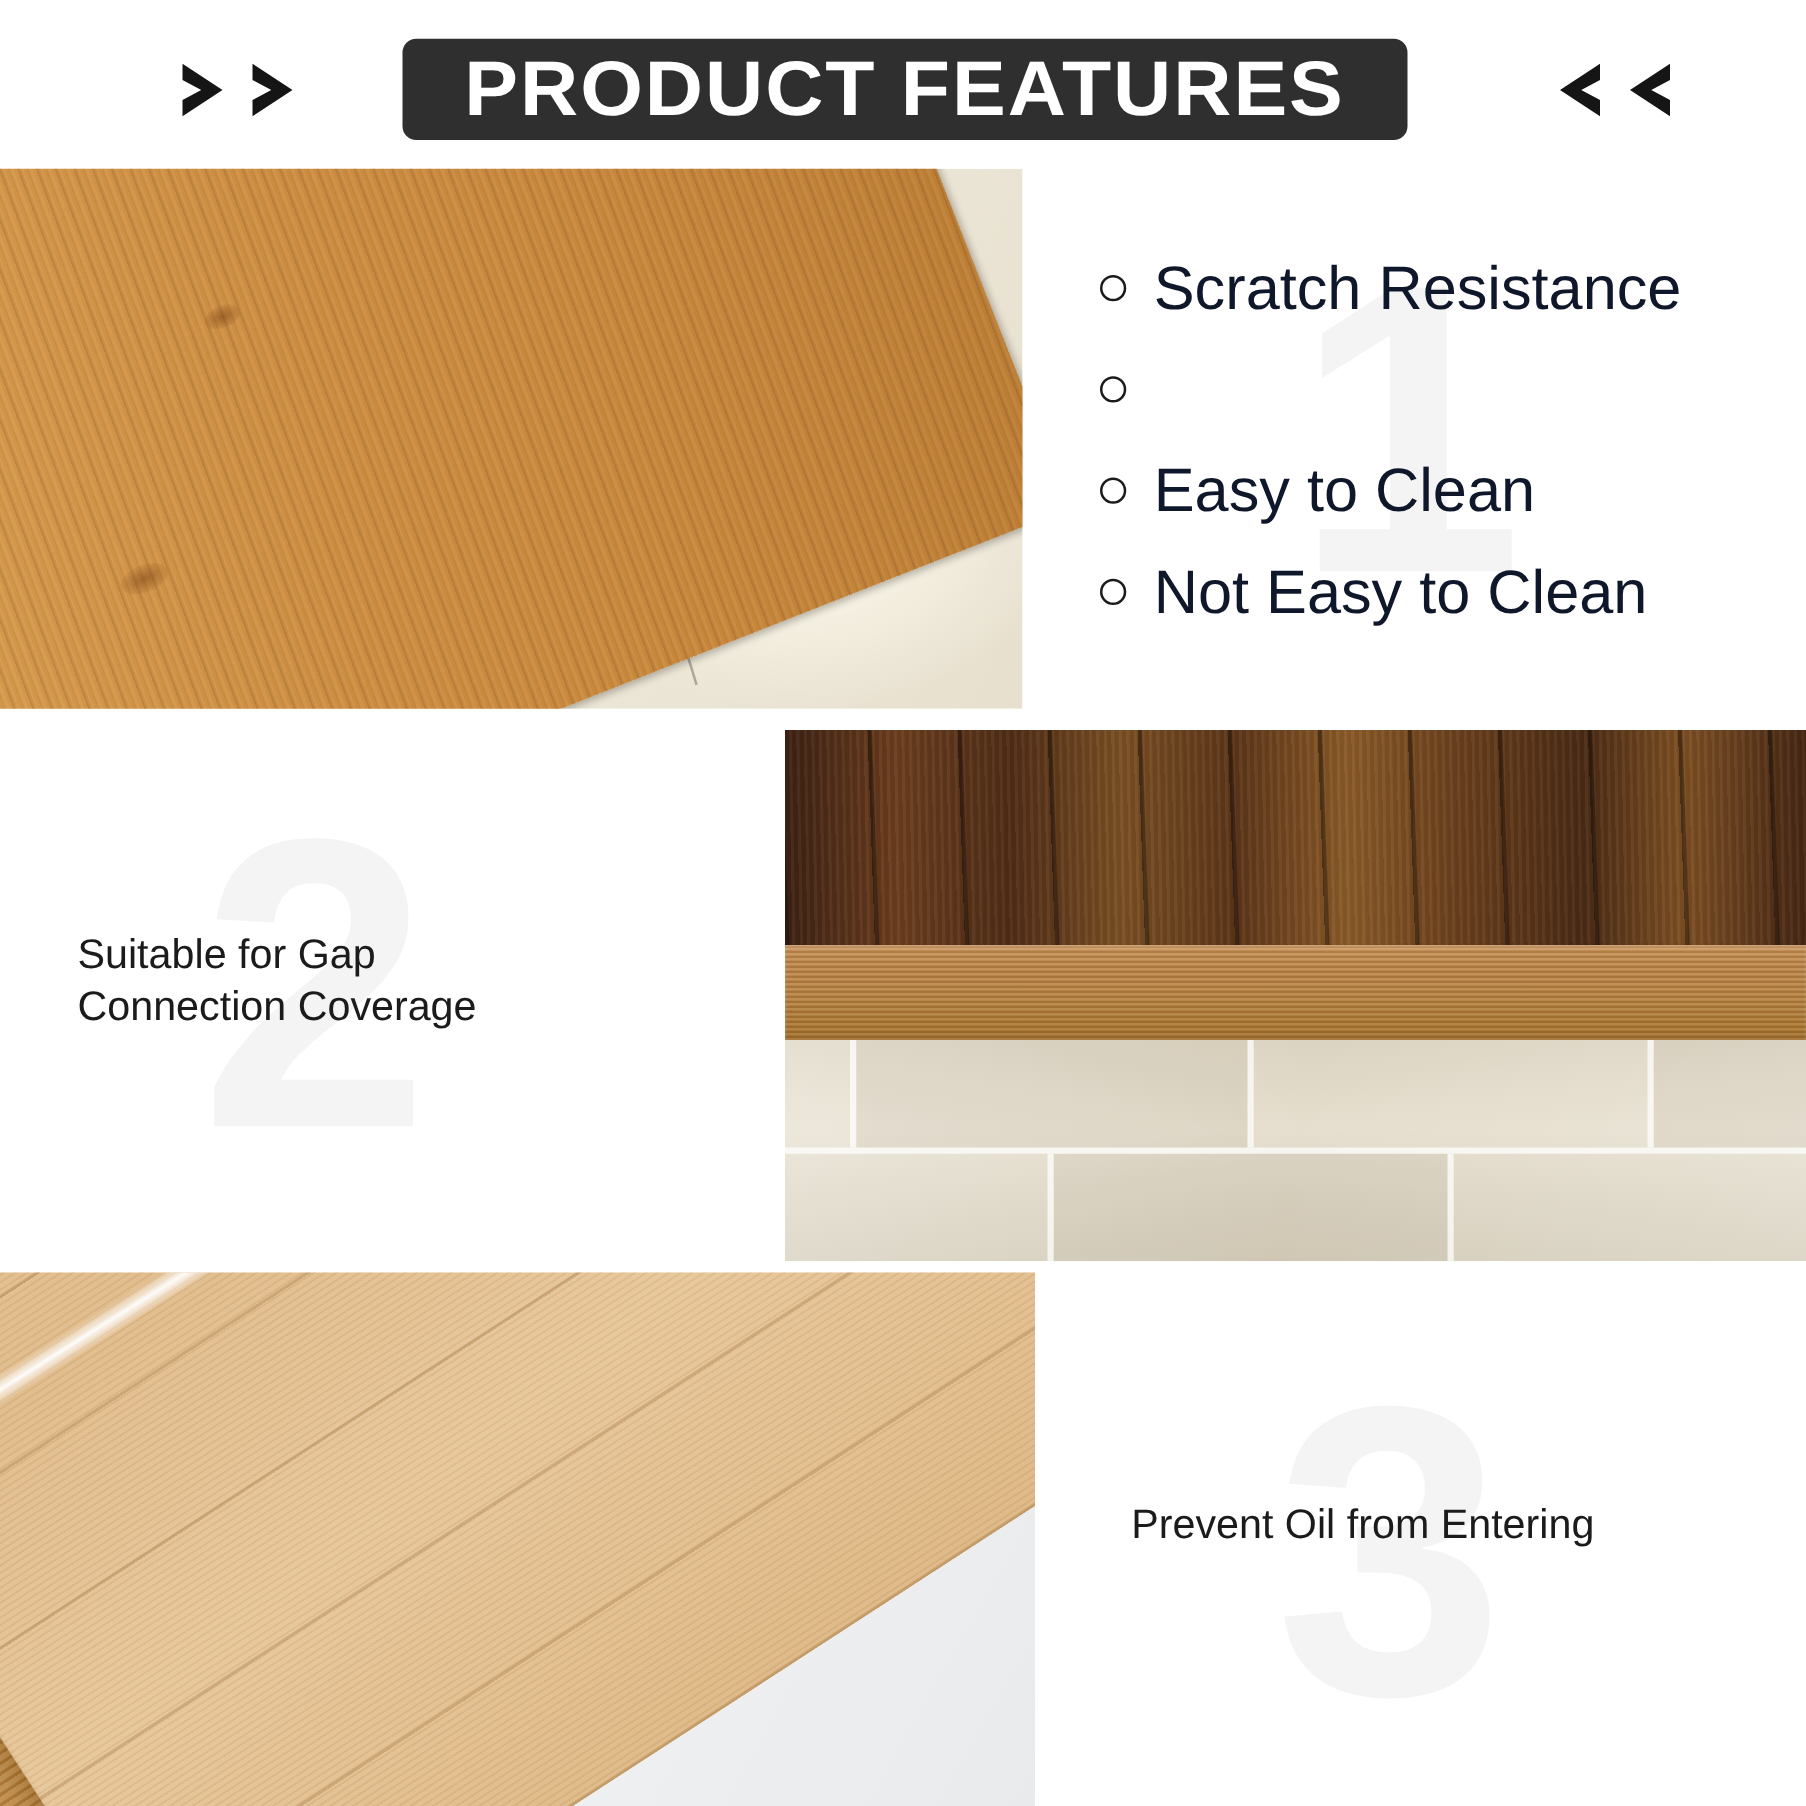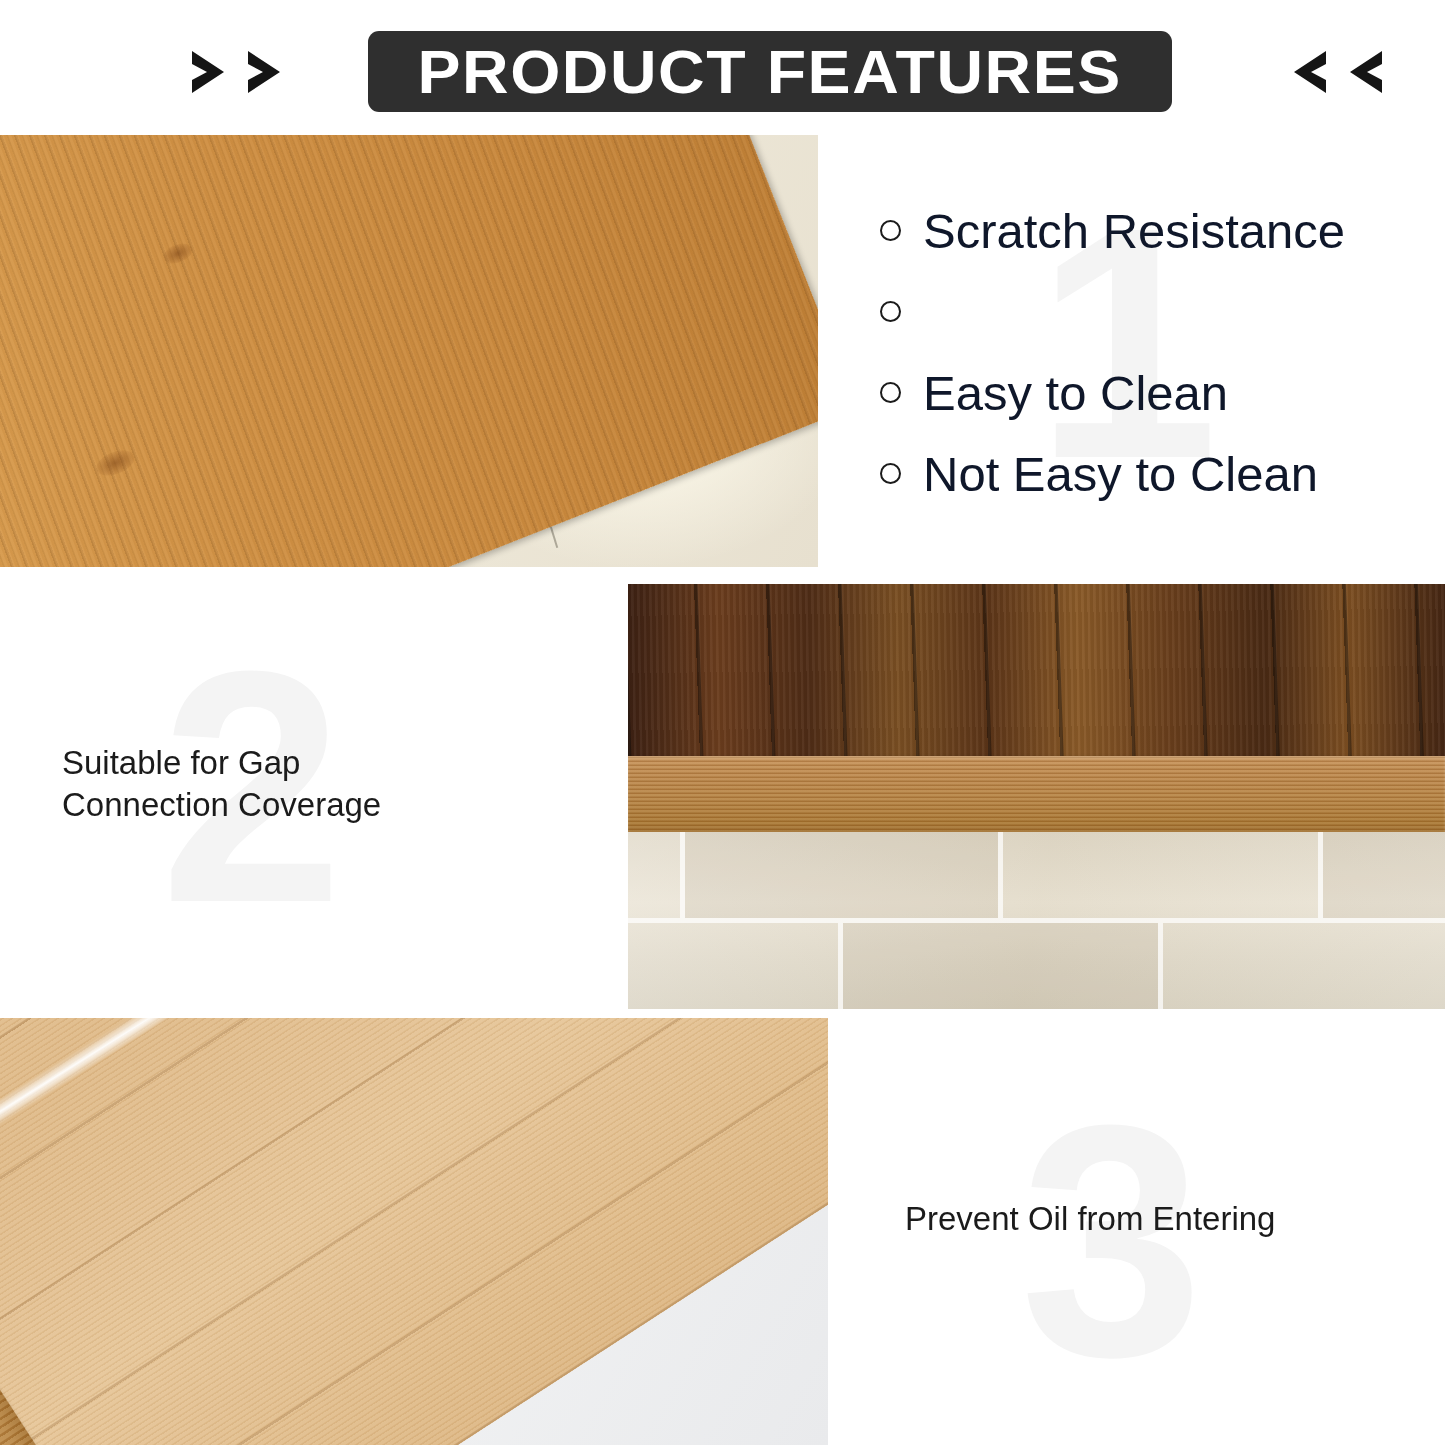--- a/index.html
+++ b/index.html
@@ -18,21 +18,20 @@
     background: #ffffff;
     overflow: hidden;
   }
 
   
   #header {
     position: absolute;
     left: 0; top: 0;
     width: 1183px;
     height: 132px;
-    margin-left: 46px;
   }
   .chev-group {
     position: absolute;
     top: 47px;
     display: flex;
     gap: 12px;
   }
   #chev-left { left: 142px; }
   #chev-right { left: 1240px; }
   .chev {

